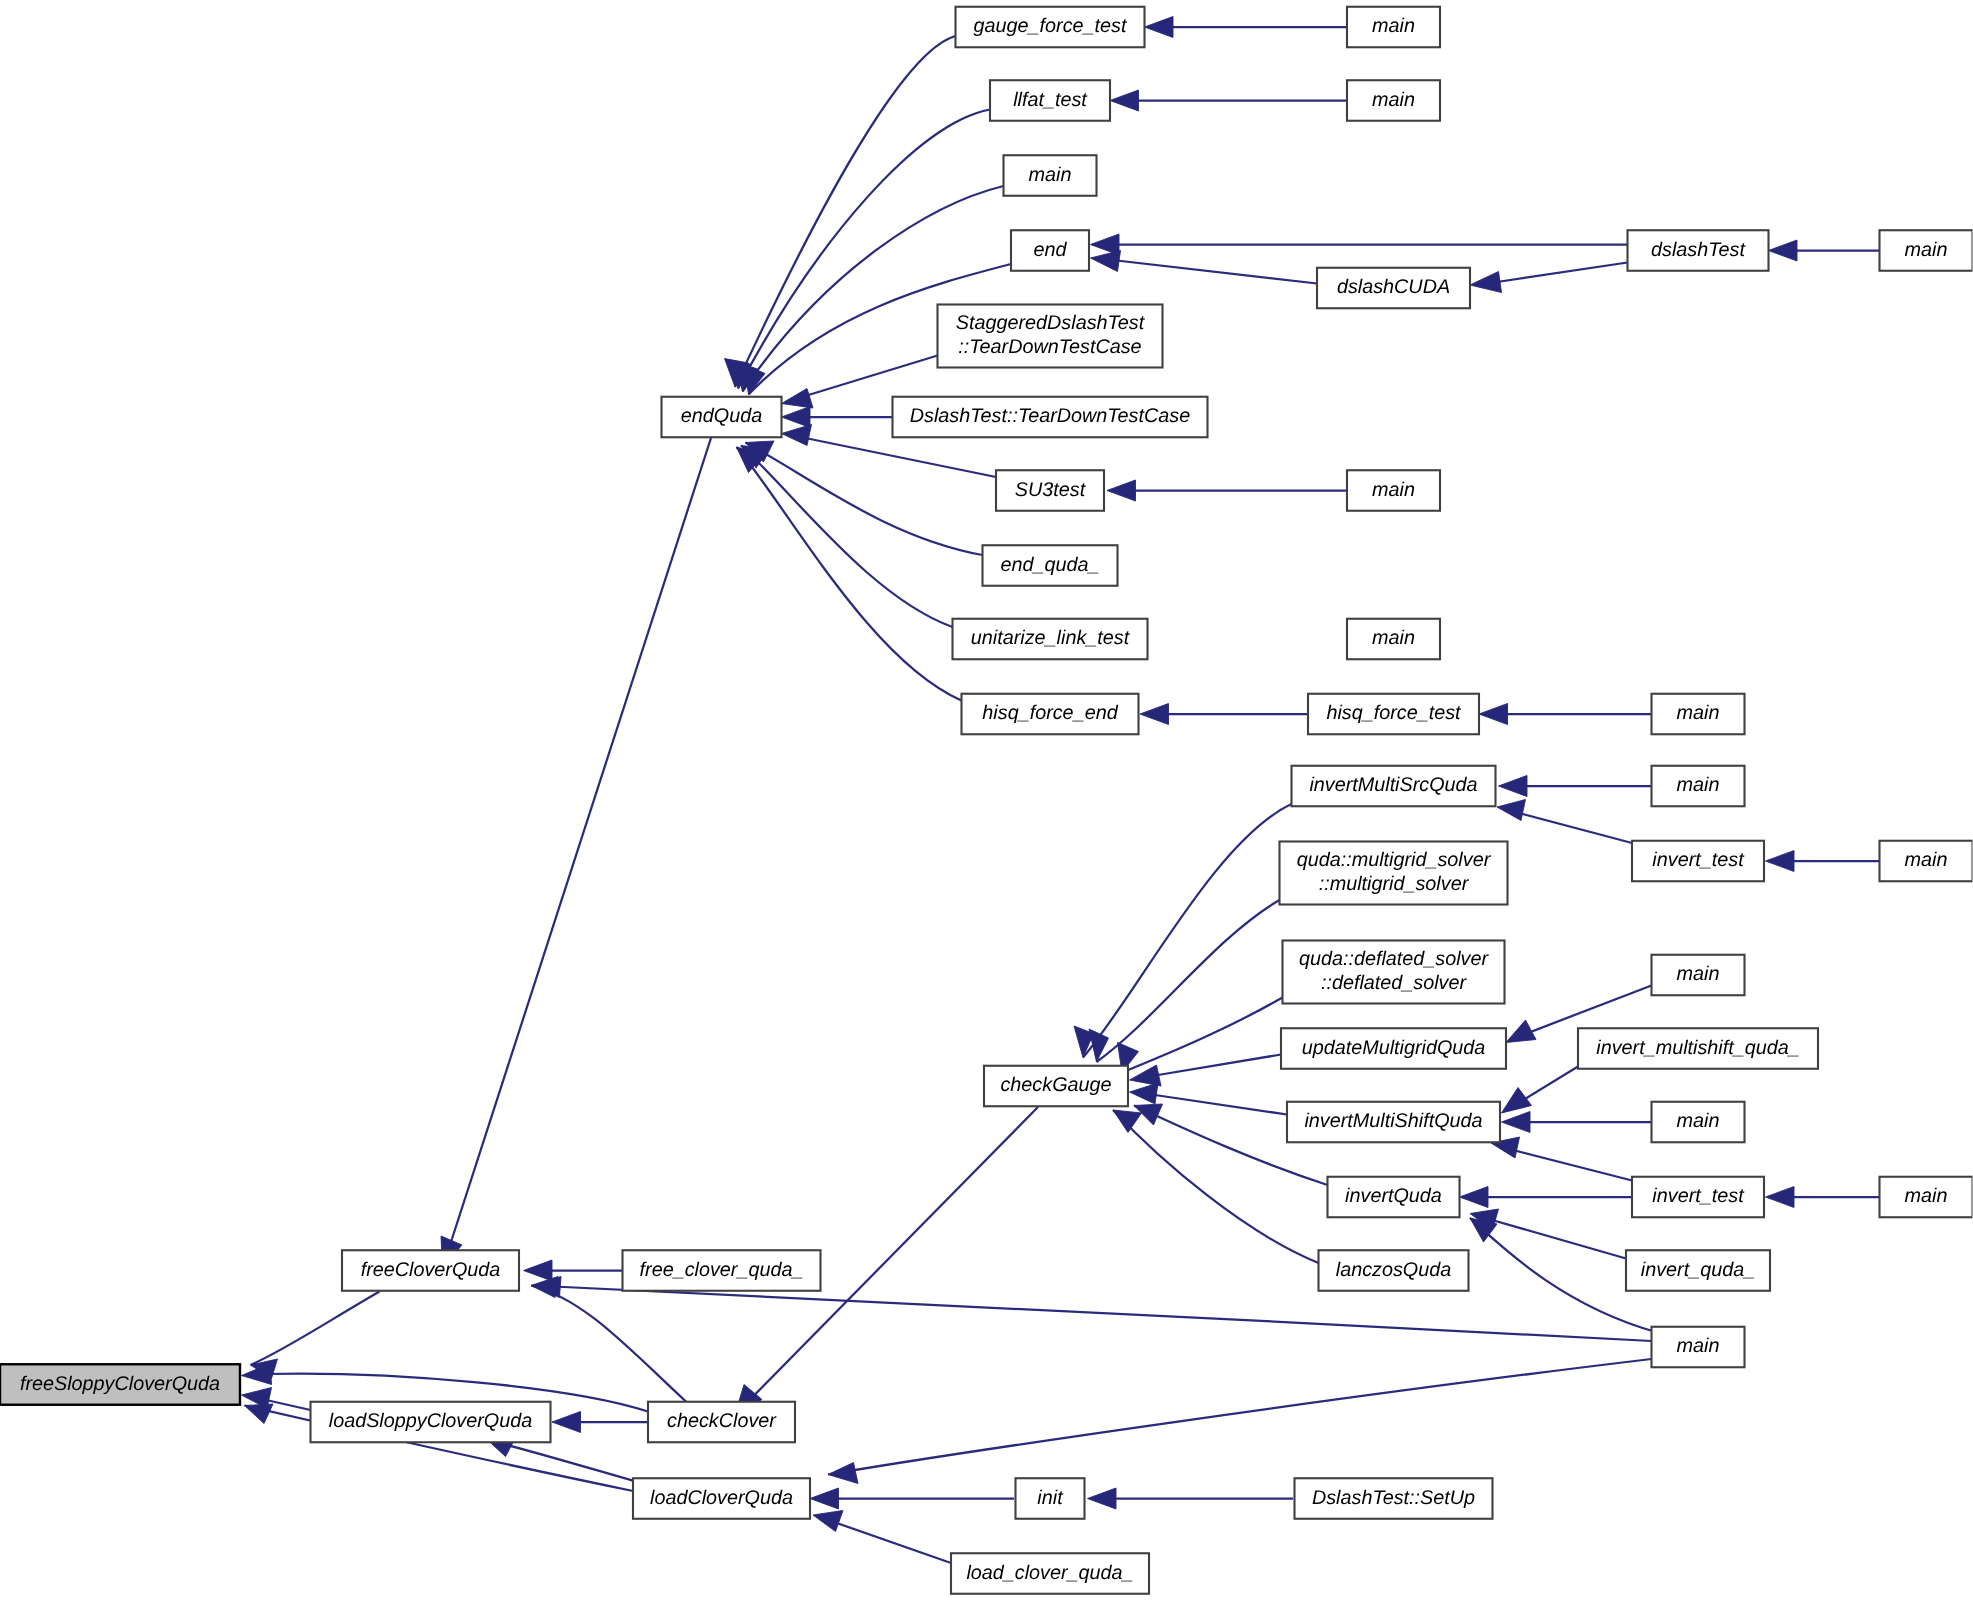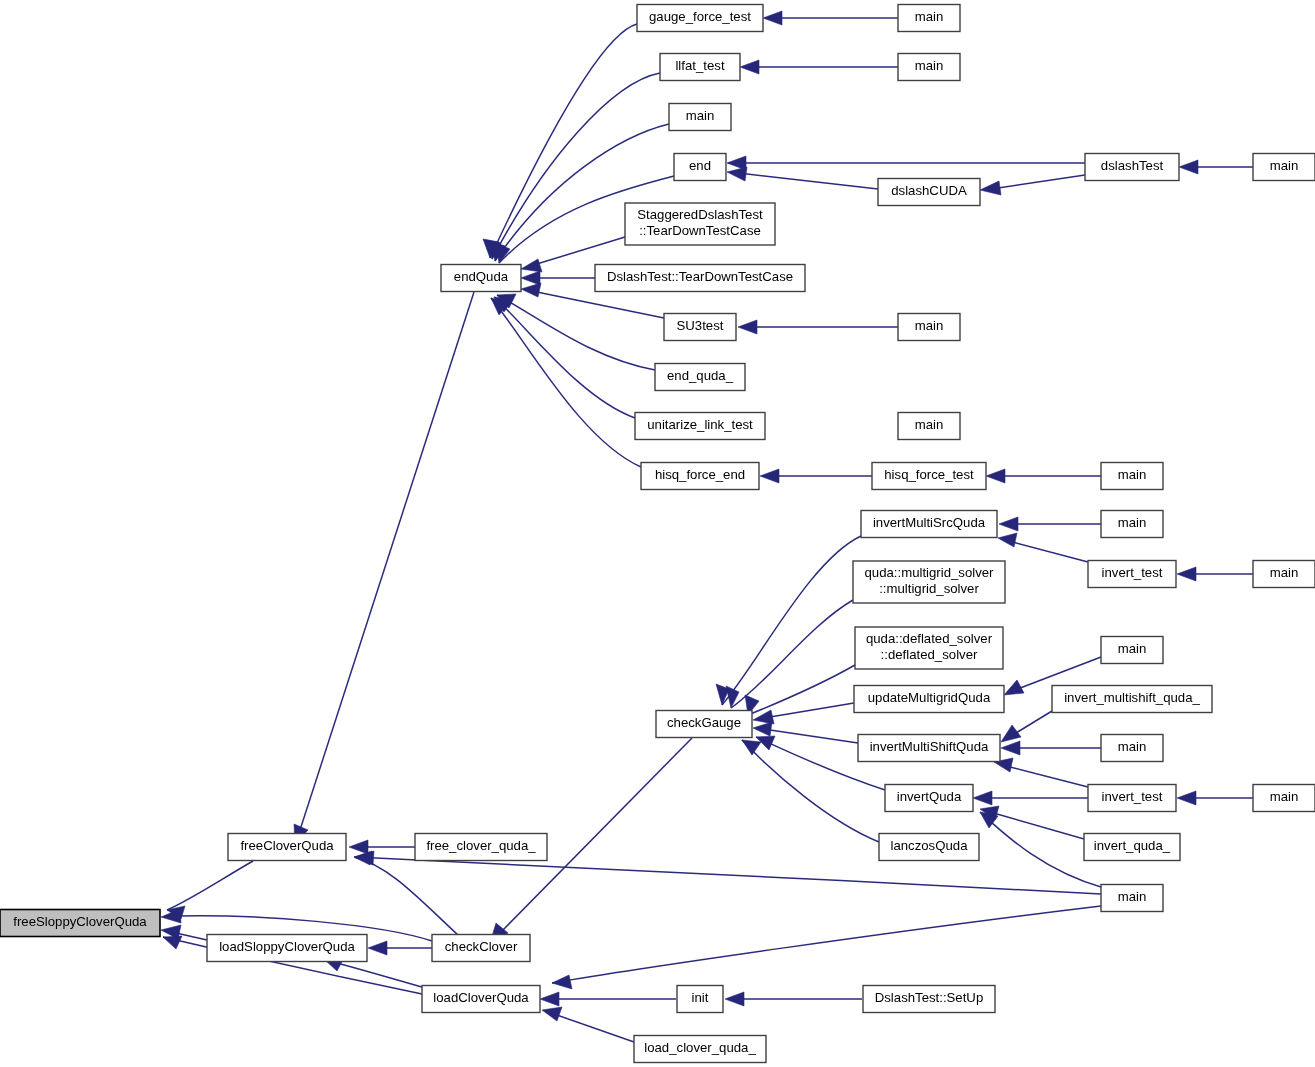--- a/index.html
+++ b/index.html
@@ -11,20 +11,21 @@
   body {
     width: 1315px;
     height: 1067px;
     font-family: "Liberation Sans", sans-serif;
     overflow: hidden;
   }
   #graph-root {
     position: relative;
     width: 1043px;
     height: 1067px;
+    font-style: italic;
   }
   svg#callgraph {
     display: block;
     width: 1315px;
     height: 1067px;
   }
   .node-box {
     fill: #ffffff;
     stroke: #404040;
     stroke-width: 1.4;

